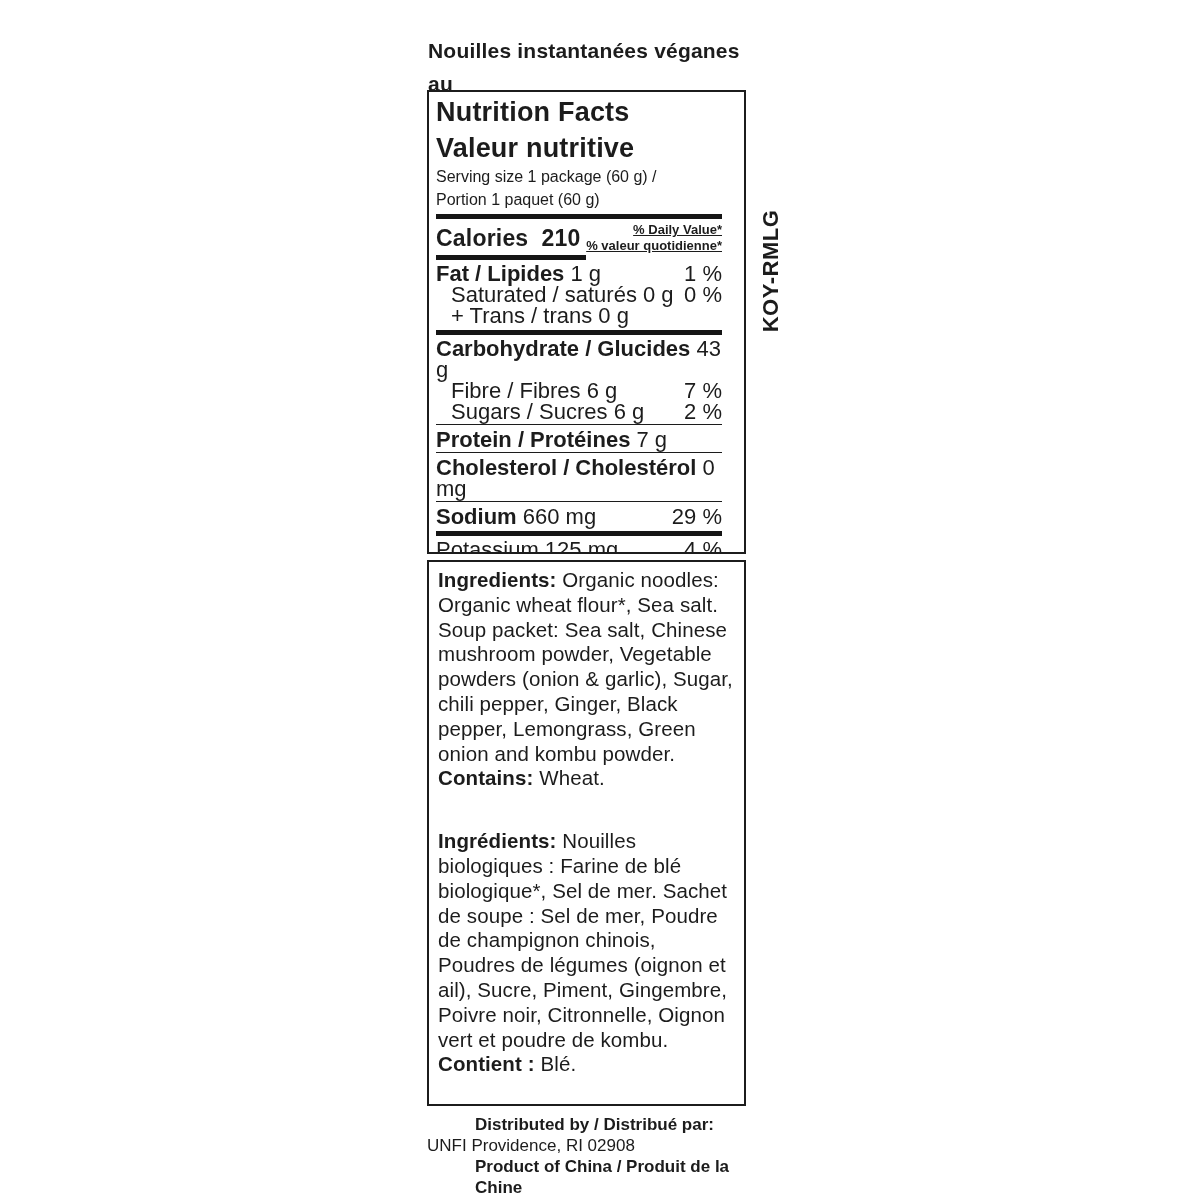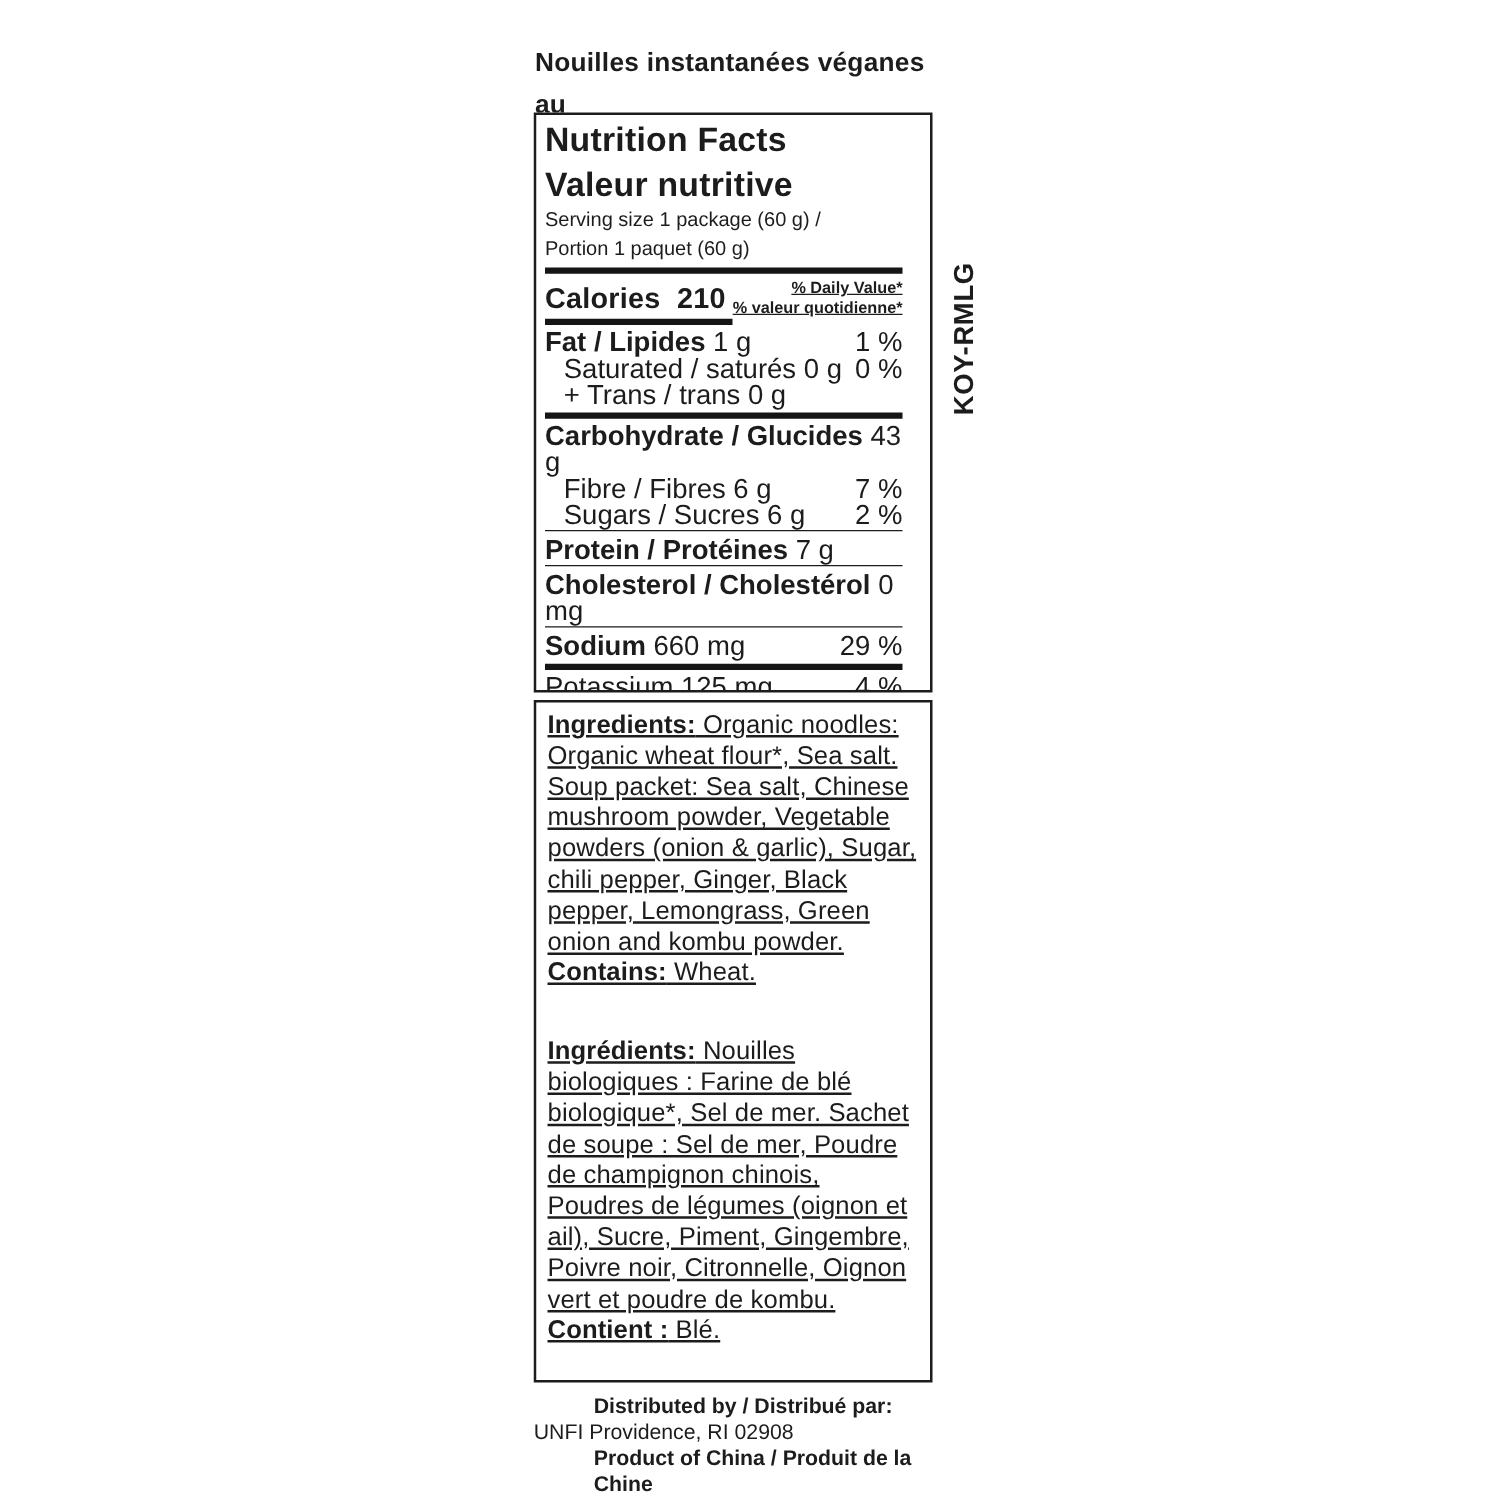--- a/index.html
+++ b/index.html
@@ -45,21 +45,21 @@
   .side-code {
     position: absolute; left: 700px; top: 258px; width: 142px; height: 26px;
     transform: rotate(-90deg);
     font-size: 22px; font-weight: bold; letter-spacing: 0.5px;
     text-align: center; white-space: nowrap;
   }
 
   
   .ing-box {
     position: absolute; left: 427px; top: 560px; width: 319px; height: 546px;
-    border: 2px solid #1c1c1c; background: #fff; padding: 6px 9px; text-decoration: underline;
+    border: 2px solid #1c1c1c; background: #fff; padding: 6px 9px;
   }
   .ing-para { font-size: 20.5px; line-height: 24.8px; letter-spacing: 0.1px; }
   .ing-para b { font-weight: bold; }
   .ing-para.fr { margin-top: 38px; }
 
   
   .footer { position: absolute; left: 427px; top: 1114px; width: 340px; font-size: 17px; line-height: 21px; }
   .footer .bold { font-weight: bold; margin-left: 48px; }
 </style>
 </head>

